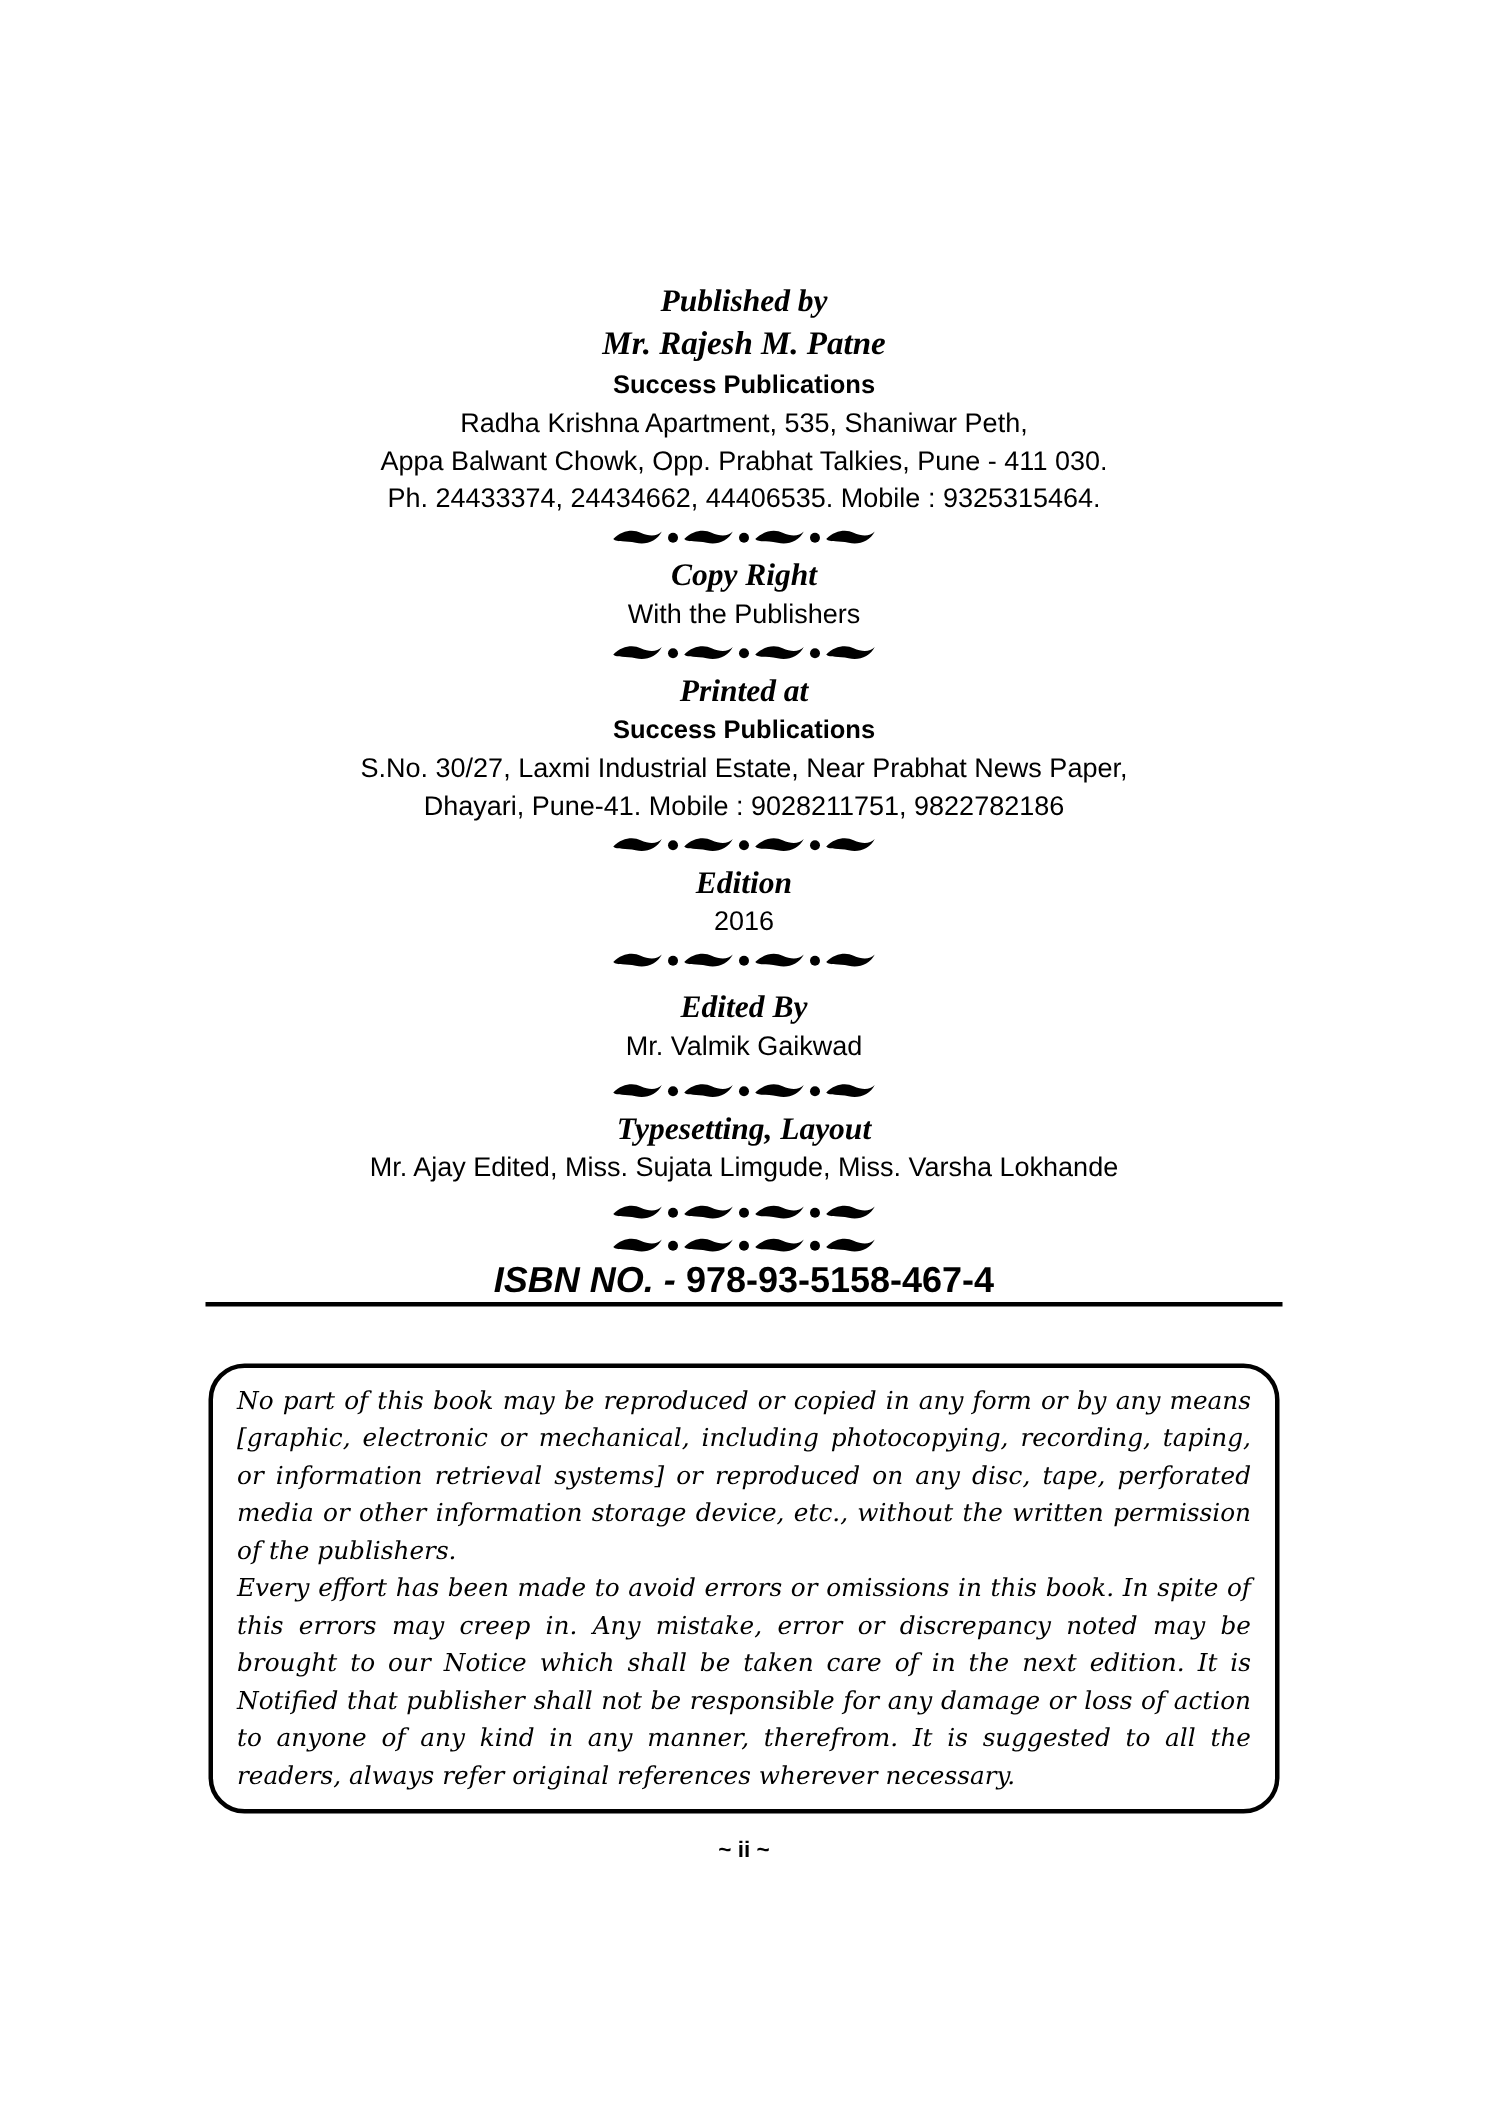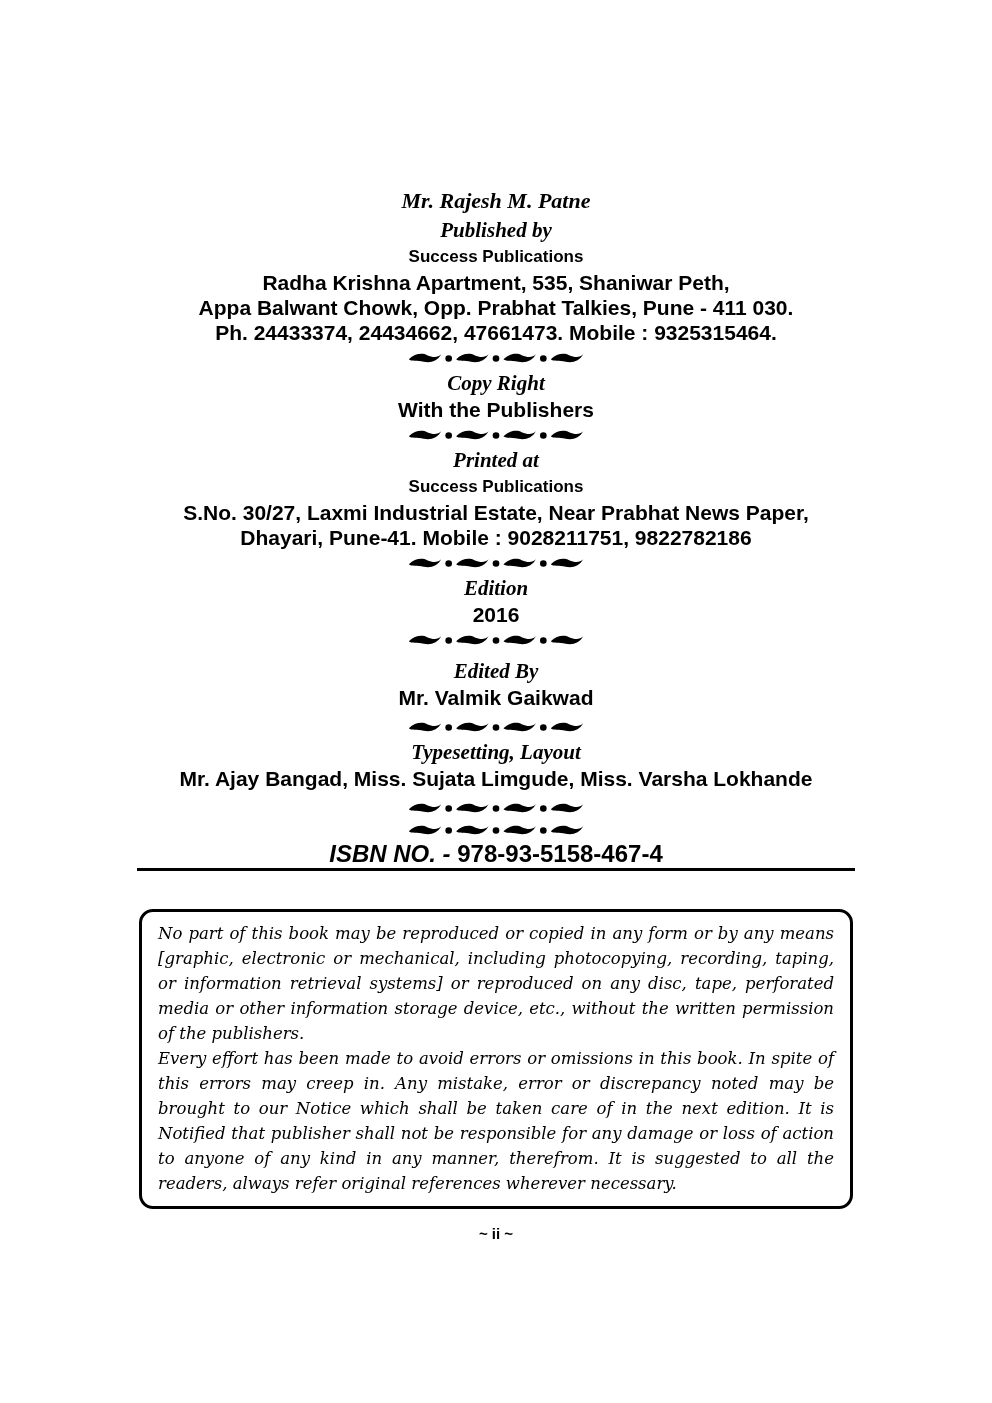--- a/index.html
+++ b/index.html
@@ -33,23 +33,22 @@
     line-height: 30px;
   }
   .sans-bold {
     font-family: "Liberation Sans", sans-serif;
     font-weight: bold;
     font-size: 17px;
     line-height: 26px;
   }
   .sans-line {
     font-family: "Liberation Sans", sans-serif;
-    font-size: 21px;
+    font-size: 18px;
     line-height: 25px;
-    font-weight: bold;
   }
   .divider {
     height: 16px;
     margin: 6px 0 2px 0;
     line-height: 0;
   }
   .divider svg {
     display: inline-block;
     height: 15px;
   }
@@ -69,21 +68,21 @@
     width: 718px;
     height: 3px;
     background: #000000;
     margin: 2px auto 0 auto;
   }
   .notice-box {
     box-sizing: border-box;
     width: 714px;
     margin: 38px auto 0 auto;
     border: 3px solid #000000;
-    border-radius: 14px;
+    border-radius: 24px;
     padding: 9px 16px 10px 16px;
     text-align: justify;
     font-family: "DejaVu Serif", "Liberation Serif", serif;
     font-style: italic;
     font-size: 16.5px;
     line-height: 25px;
   }
   .notice-box p {
     margin: 0;
   }
@@ -109,26 +108,26 @@
       <circle cx="163" cy="7" r="4"></circle>
       <path d="M172 8 C 179 1 188 0 194 3 C 201 6 207 6 211 2 C 207 10 198 13 190 11 C 182 9 175 11 172 8 Z"></path>
     </g>
   </defs>
 </svg>
 
 <div class="page">
   <div class="content">
 
     <div>
+      <div class="serif-head">Published by</div>
       <div class="serif-head big">Mr. Rajesh M. Patne</div>
-      <div class="serif-head">Published by</div>
       <div class="sans-bold">Success Publications</div>
       <div class="sans-line">Radha Krishna Apartment, 535, Shaniwar Peth,</div>
       <div class="sans-line">Appa Balwant Chowk, Opp. Prabhat Talkies, Pune - 411 030.</div>
-      <div class="sans-line">Ph.  24433374, 24434662, 47661473. Mobile : 9325315464.</div>
+      <div class="sans-line">Ph.  24433374, 24434662, 44406535. Mobile : 9325315464.</div>
     </div>
 
     <div class="divider">
       <svg viewBox="0 0 212 14" width="176">
           <use href="#ornament"></use>
         </svg>
     </div>
 
     <div>
       <div class="serif-head">Copy Right</div>
@@ -171,21 +170,21 @@
     </div>
 
     <div class="divider" style="margin-top:10px;">
       <svg viewBox="0 0 212 14" width="176">
           <use href="#ornament"></use>
         </svg>
     </div>
 
     <div>
       <div class="serif-head">Typesetting, Layout</div>
-      <div class="sans-line">Mr. Ajay Bangad, Miss. Sujata Limgude, Miss. Varsha Lokhande</div>
+      <div class="sans-line">Mr. Ajay Edited, Miss. Sujata Limgude, Miss. Varsha Lokhande</div>
     </div>
 
     <div class="divider" style="margin-top:10px;">
       <svg viewBox="0 0 212 14" width="176">
           <use href="#ornament"></use>
         </svg>
     </div>
 
 
     <div class="divider">

